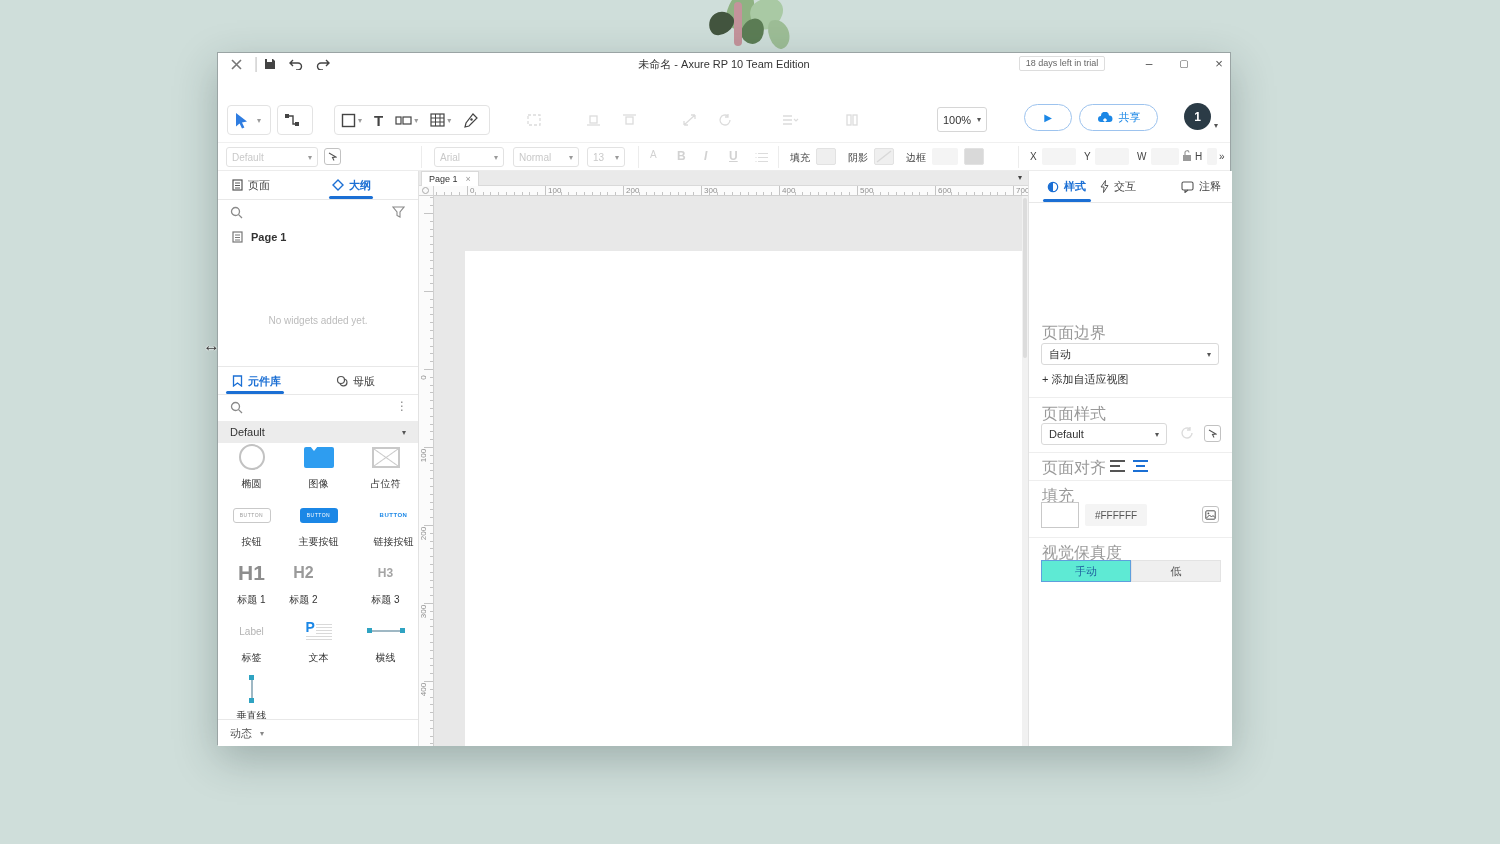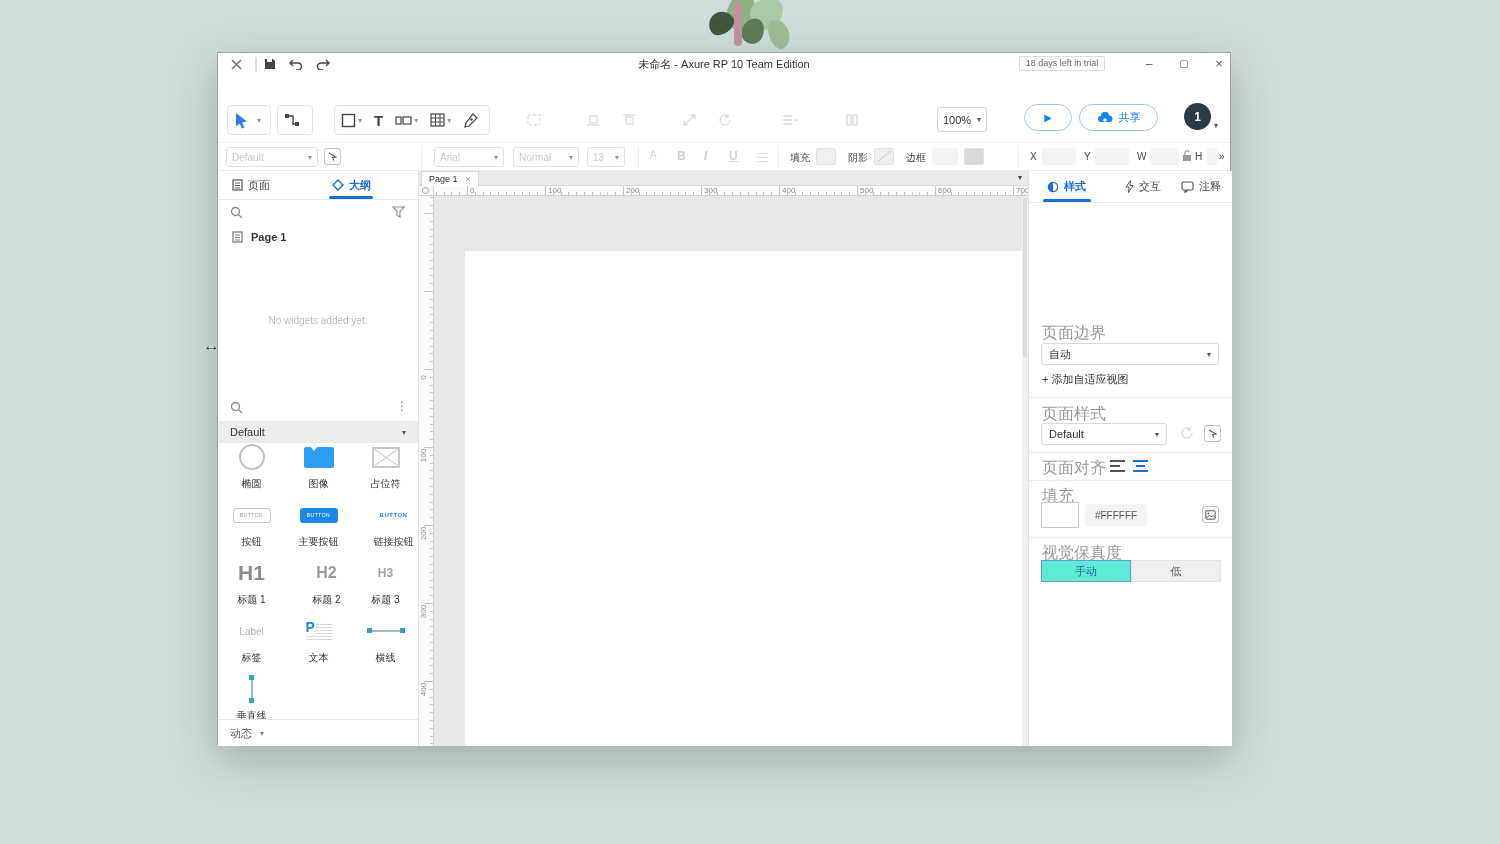--- a/index.html
+++ b/index.html
@@ -401,20 +401,36 @@
     </div>
     <div id="page-item">
       <svg width="11" height="12" viewBox="0 0 11 12">
           <rect x="1" y="1" width="9" height="10" stroke="#777" fill="none" stroke-width="1.2"></rect>
           <path d="M3 4 h5 M3 6.5 h5 M3 9 h5" stroke="#777" stroke-width="1"></path>
         </svg>
       <span>Page 1</span>
     </div>
     <div class="empty-note" style="top:144px">No widgets added yet.</div>
 
+    <div class="lp-tabs" style="top:195px;border-top:1px solid #e8e8e8">
+      <span class="lp-tab active" style="left:14px">
+        <svg width="11" height="12" viewBox="0 0 11 12">
+            <path d="M1.5 1 h8 v10 l-4 -3 -4 3 Z" stroke="#1b6fd4" fill="none" stroke-width="1.3"></path>
+          </svg>
+        <span>元件库</span>
+      </span>
+      <span class="lp-tab" style="left:118px">
+        <svg width="12" height="12" viewBox="0 0 12 12">
+            <circle cx="5" cy="5" r="3.5" stroke="#555" fill="none" stroke-width="1.2"></circle>
+            <path d="M8 4 a3.5 3.5 0 1 1 -4 4" stroke="#555" fill="none" stroke-width="1.2"></path>
+          </svg>
+        <span>母版</span>
+      </span>
+      <span class="lp-underline" style="left:8px;bottom:0;width:58px"></span>
+    </div>
     <div class="search-row" style="top:224px">
       <span style="position:absolute;left:12px;top:6px">
         <svg width="13" height="13" viewBox="0 0 13 13">
             <circle cx="5.5" cy="5.5" r="4" stroke="#8a8a8a" fill="none" stroke-width="1.3"></circle>
             <line x1="8.6" y1="8.6" x2="12" y2="12" stroke="#8a8a8a" stroke-width="1.3"></line>
           </svg>
       </span>
       <span style="position:absolute;left:178px;top:4px;font-size:12px;color:#8a8a8a">⋮</span>
     </div>
     <div id="lib-default-bar">
@@ -457,21 +473,21 @@
             <span class="wicon-btn-link">BUTTON</span>
           </span>
           <span class="wlabel">链接按钮</span>
         </div>
         <div class="widget" style="left: 0px; top: 116px;">
           <span class="wiconbox">
             <span class="wicon-h1">H1</span>
           </span>
           <span class="wlabel">标题 1</span>
         </div>
-        <div class="widget" style="left: 75px; top: 116px; align-items: center;">
+        <div class="widget" style="left: 52px; top: 116px; align-items: center;">
           <span class="wiconbox">
             <span class="wicon-h2">H2</span>
           </span>
           <span class="wlabel">标题 2</span>
         </div>
         <div class="widget" style="left: 134px; top: 116px;">
           <span class="wiconbox">
             <span class="wicon-h3">H3</span>
           </span>
           <span class="wlabel">标题 3</span>
@@ -698,21 +714,21 @@
 
   <div id="right-panel">
     <div id="rp-tabs">
       <span class="rp-tab active" style="left:18px">
         <svg width="12" height="12" viewBox="0 0 12 12">
             <circle cx="6" cy="6" r="4.7" stroke="#1b6fd4" fill="none" stroke-width="1.2"></circle>
             <path d="M6 1.3 a4.7 4.7 0 0 0 0 9.4 Z" fill="#1b6fd4"></path>
           </svg>
         <span>样式</span>
       </span>
-      <span class="rp-tab" style="left:96px">
+      <span class="rp-tab" style="left:71px">
         <svg width="9" height="13" viewBox="0 0 9 13">
             <path d="M5.5 0.5 L1 7 h3 L3.5 12.5 L8 5.5 h-3 Z" stroke="#555" fill="none" stroke-width="1"></path>
           </svg>
         <span>交互</span>
       </span>
       <span class="rp-tab" style="left:152px">
         <svg width="13" height="12" viewBox="0 0 13 12">
             <rect x="1" y="1" width="11" height="8" rx="1.5" stroke="#555" fill="none" stroke-width="1.1"></rect>
             <path d="M4 9 v2.5 L7 9" stroke="#555" fill="none" stroke-width="1.1"></path>
           </svg>

